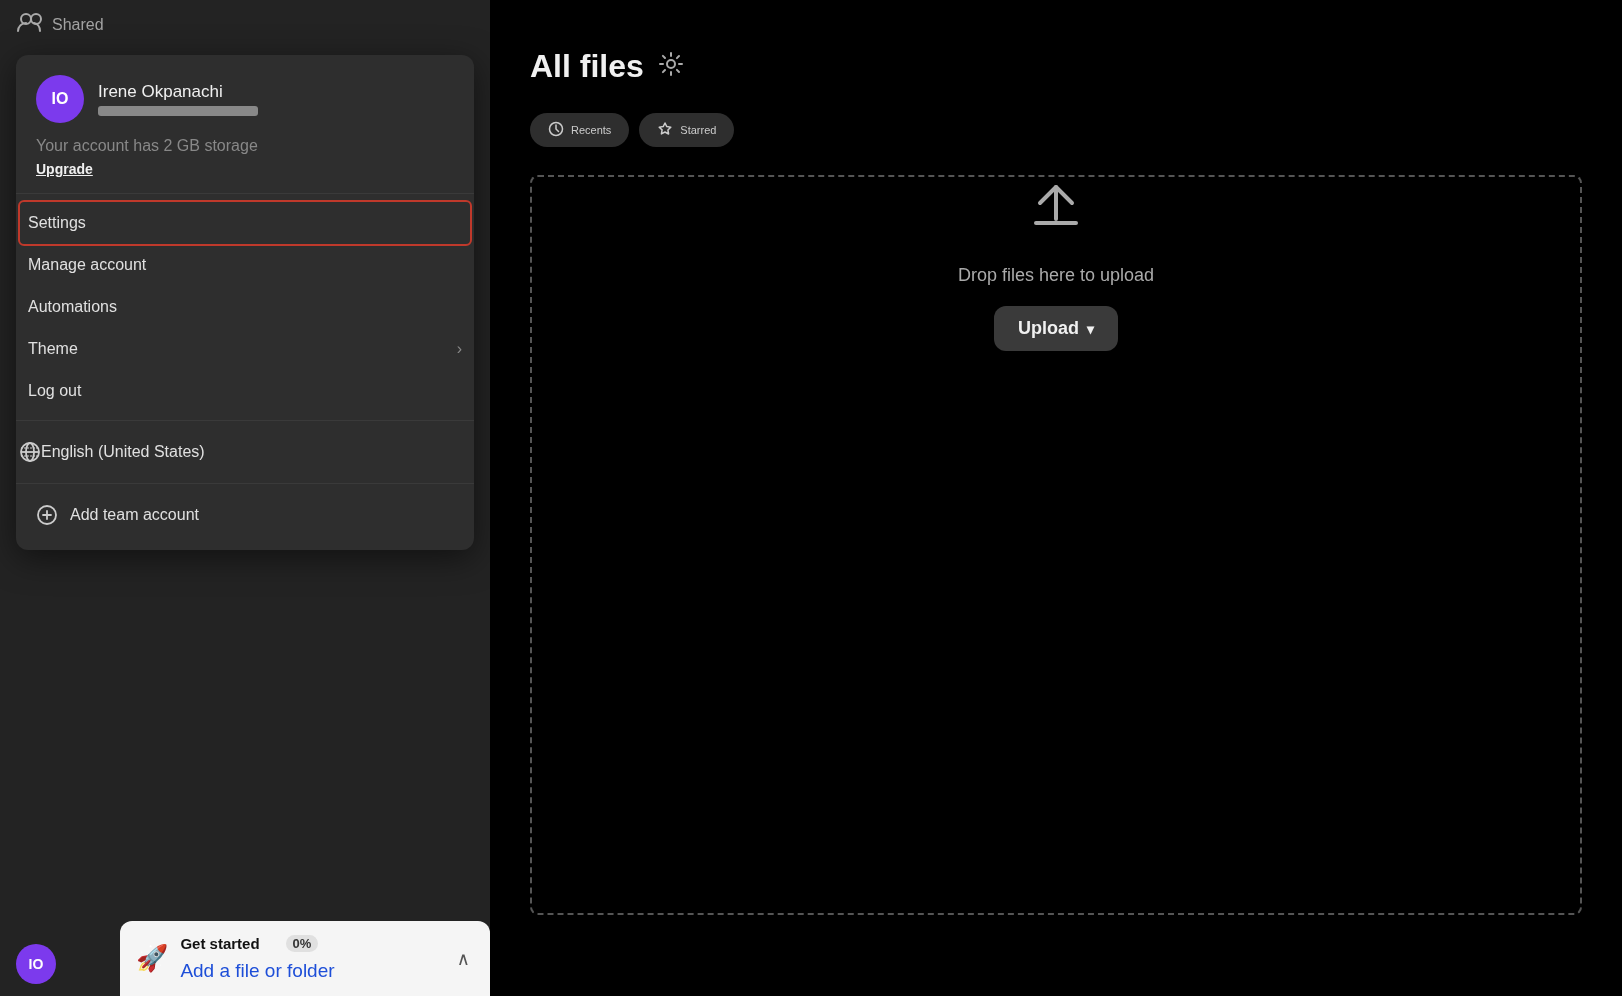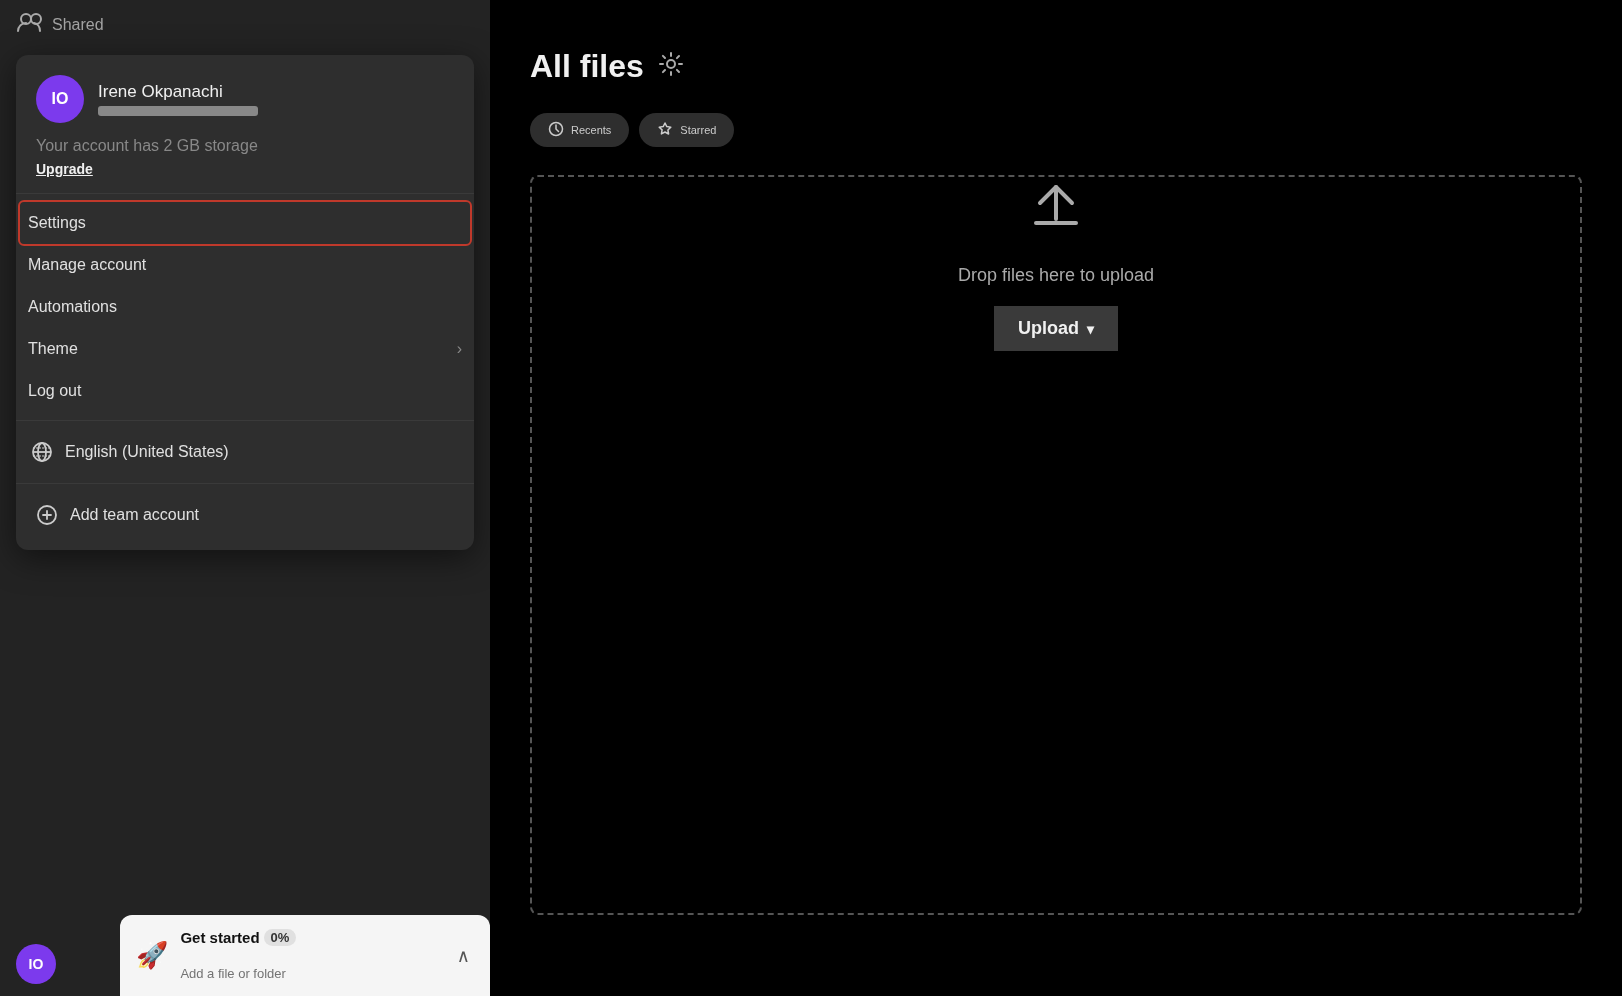--- a/index.html
+++ b/index.html
@@ -143,26 +143,24 @@
 
     
     .language-section {
       padding: 8px 0;
       border-bottom: 1px solid #3a3a3a;
     }
 
     .language-item {
       display: flex;
       align-items: center;
-      gap: 12px;
       padding: 12px 3px;
       color: #e0e0e0;
       font-size: 16px;
       cursor: pointer;
-      margin-left: 12px;
     }
 
     .globe-icon {
       width: 22px;
       height: 22px;
       flex-shrink: 0;
     }
 
     
     .add-team-section {
@@ -234,42 +232,42 @@
       font-size: 26px;
     }
 
     .toast-content {
       flex: 1;
     }
 
     .toast-title-row {
       display: flex;
       align-items: center;
-      gap: 4px;
-      margin-bottom: 18px;
+      gap: 26px;
+      margin-bottom: 8px;
     }
 
     .toast-title {
       font-size: 15px;
       font-weight: 700;
       color: #111;
     }
 
     .toast-percent {
       background: #e0e0e0;
       border-radius: 10px;
       padding: 1px 7px;
       font-size: 13px;
       font-weight: 600;
       color: #333;
     }
 
     .toast-subtitle {
-      font-size: 13px;
-      color: #737373;
+      font-size: 19px;
+      color: #1d4ed8;
     }
 
     .toast-collapse {
       color: #555;
       font-size: 18px;
       cursor: pointer;
       padding: 4px;
     }
 
     
@@ -347,21 +345,21 @@
 
     .drop-text {
       color: #aaa;
       font-size: 18px;
     }
 
     .upload-button {
       background: #3a3a3a;
       color: #f0f0f0;
       border: none;
-      border-radius: 0;
+      border-radius: 12px;
       padding: 12px 24px;
       font-size: 18px;
       font-weight: 600;
       cursor: pointer;
       display: flex;
       align-items: center;
       gap: 8px;
     }
 
     .chevron-down {

